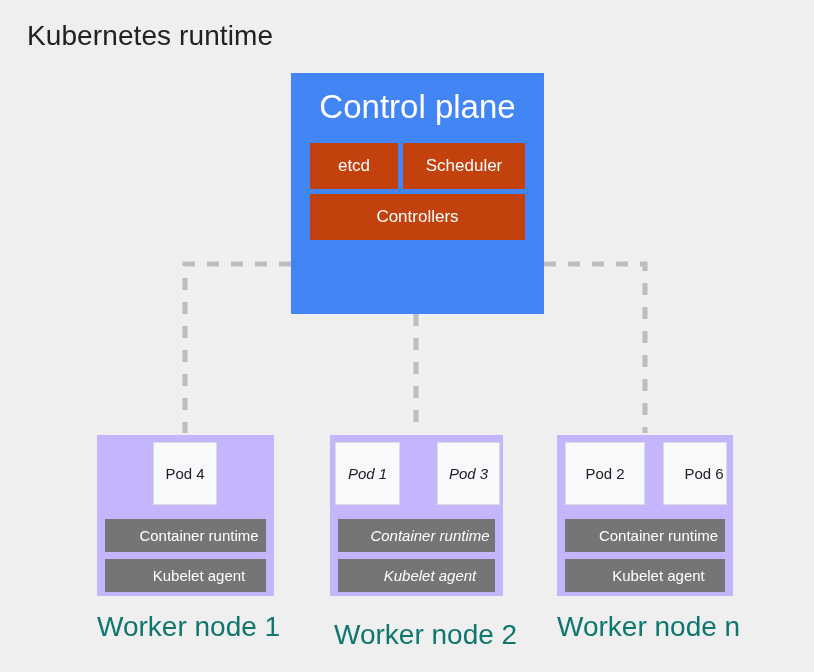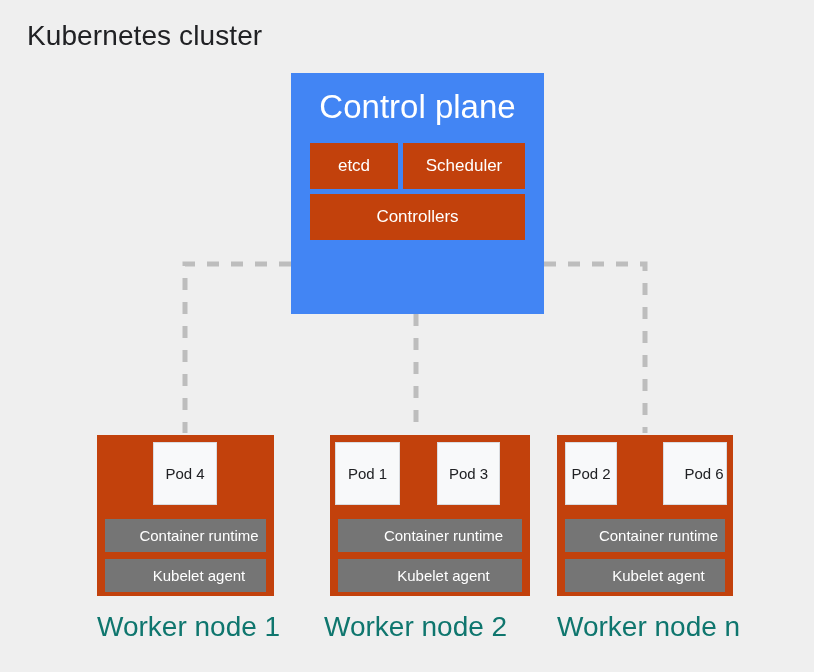--- a/index.html
+++ b/index.html
@@ -89,25 +89,25 @@
   }
   .cp-box.etcd      { width: 88px; }
   .cp-box.scheduler { width: 122px; }
   .cp-box.full      { width: 215px; }
 
   
   .worker-node {
     position: absolute;
     top: 435px;
     height: 161px;
-    background: #c2410c;
+    background: #c4b5fd;
     box-sizing: border-box;
   }
   .node-1 { left: 97px;  width: 177px; }
-  .node-2 { left: 330px; width: 200px; }
+  .node-2 { left: 330px; width: 173px; font-style: italic; }
   .node-n { left: 557px; width: 176px; }
 
   .pods-area {
     position: absolute;
     left: 0;
     top: 7px;
     width: 100%;
     height: 63px;
   }
   .pod {
@@ -127,21 +127,21 @@
   }
 
   
   .node-1 .pod.p0 { left: 56px; width: 64px; }
 
   
   .node-2 .pod.p0 { left: 5px;  width: 65px; }
   .node-2 .pod.p1 { left: 107px; width: 63px; }
 
   
-  .node-n .pod.p0 { left: 8px;   width: 52px; }
+  .node-n .pod.p0 { left: 8px;   width: 80px; }
   .node-n .pod.p1 { left: 106px; width: 64px; padding-left: 18px; }
 
   .node-bar {
     position: absolute;
     left: 8px;
     right: 8px;
     height: 33px;
     background: #757575;
     display: flex;
     align-items: center;
@@ -159,29 +159,29 @@
   .node-label {
     position: absolute;
     top: 613px;
     text-align: right;
     font-size: 28px;
     line-height: 28px;
     color: #0f766e;
     white-space: nowrap;
   }
   .label-1 { left: 97px;  width: 177px; }
-  .label-2 { left: 324px; width: 173px; }
+  .label-2 { left: 334px; width: 173px; margin-top: 8px; }
   .label-n { left: 557px; width: 176px; }
 </style>
 </head>
 <body>
 
 <div id="canvas">
 
-  <div class="page-title">Kubernetes cluster</div>
+  <div class="page-title">Kubernetes runtime</div>
 
   <svg id="connectors" viewBox="0 0 814 672" width="814" height="672" xmlns="http://www.w3.org/2000/svg">
     <g stroke="#bdbdbd" stroke-width="5" fill="none" stroke-dasharray="12,12">
 
       <path d="M 291 264 L 185 264 L 185 433"></path>
 
       <path d="M 416 314 L 416 433"></path>
 
       <path d="M 544 264 L 645 264 L 645 433"></path>
     </g>

